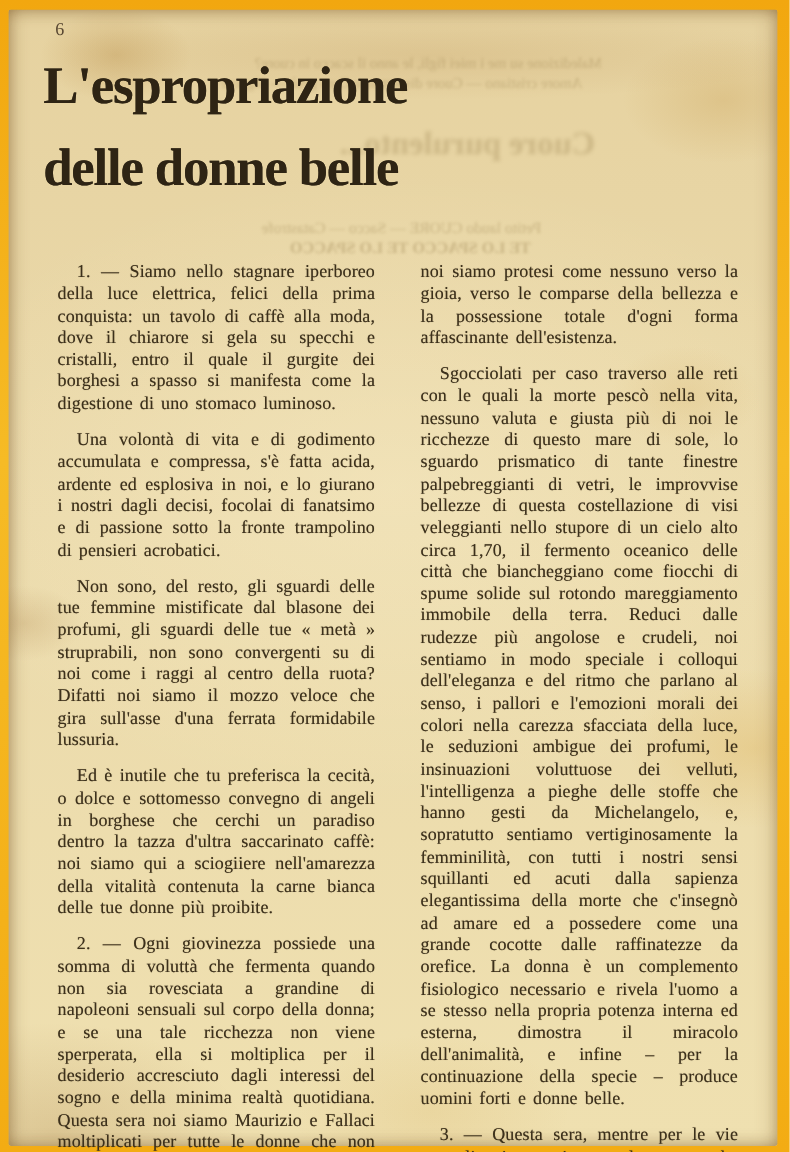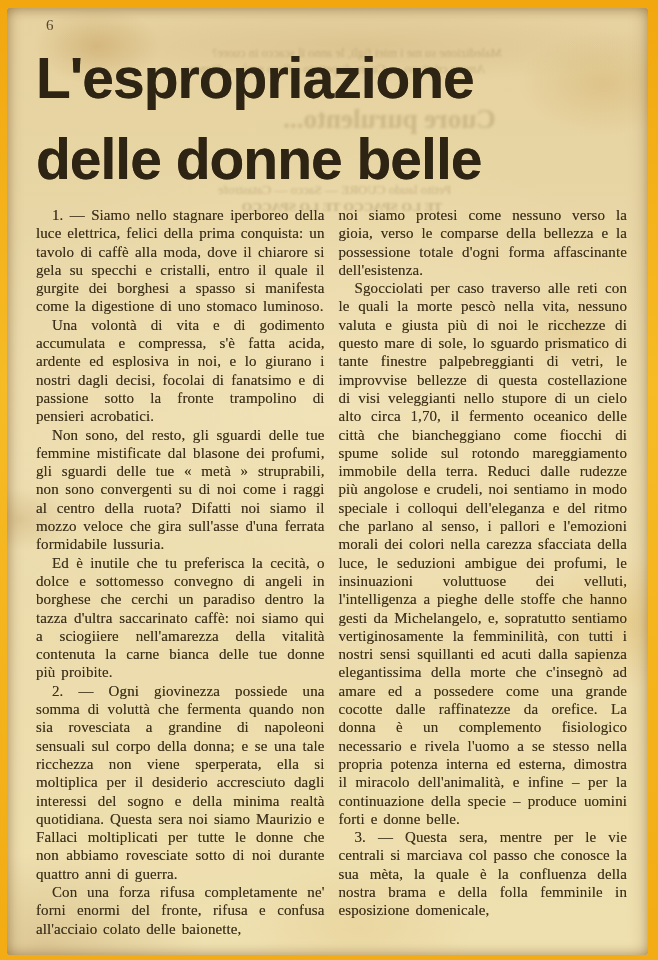--- a/index.html
+++ b/index.html
@@ -50,37 +50,37 @@
   .bleed-1 { top: 38px; left: 80px; width: 540px; font-size: 12.5px; text-align: center; }
   .bleed-2 { top: 54px; left: 55px; width: 545px; font-size: 12.5px; text-align: center; }
   .bleed-h { top: 96px; left: 150px; width: 465px; font-size: 27px; font-weight: bold; text-align: center; opacity:.30; filter: blur(1.6px); }
   .bleed-3 { top: 174px; left: 55px; width: 545px; font-size: 13px; text-align: center; }
   .bleed-4 { top: 191px; left: 120px; width: 430px; font-size: 13.5px; font-weight: bold; text-align: center; }
   .titlewrap {
     position: absolute; left: 29px; right: 22px; top: 42px;
     color: #2E2414;
   }
   .title-line {
-    font-family: Liberation Sans, sans-serif;
+    font-family: Liberation Serif, serif;
     font-weight: bold;
-    font-size: 57px;
+    font-size: 44px;
     letter-spacing: -1px;
     line-height: 1.0;
     text-shadow: 0 0 .5px rgba(46,36,20,.8);
   }
   .title-line.l1 { text-align: left; }
   .title-line.l2 { margin-top: 24px; padding-right: 6px; }
   .columns {
     position: absolute; left: 29px; right: 21px; top: 198px;
     display: flex; gap: 14px;
     color: #3C301B;
   }
   .col { flex: 1 1 0; min-width: 0; }
   .para {
-    margin: 0;
+    margin: 12px;
     font-size: 15px;
     line-height: 18.3px;
     text-align: justify;
     word-spacing: 2px;
     letter-spacing: .1px;
     text-shadow: 0 0 .6px rgba(60,48,27,.55);
   }
   .para.indent { text-indent: 16px; }
 </style>
 </head>

